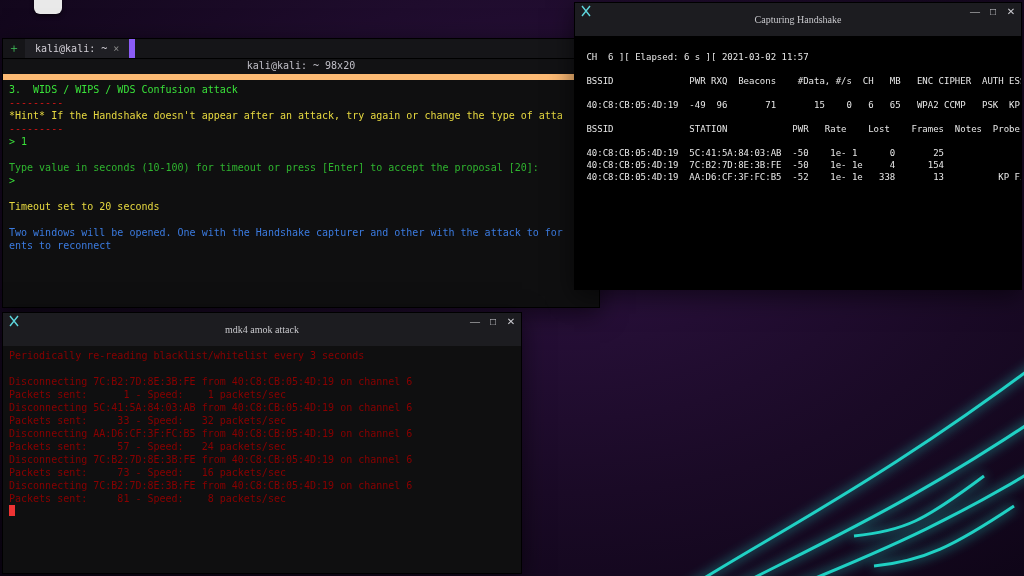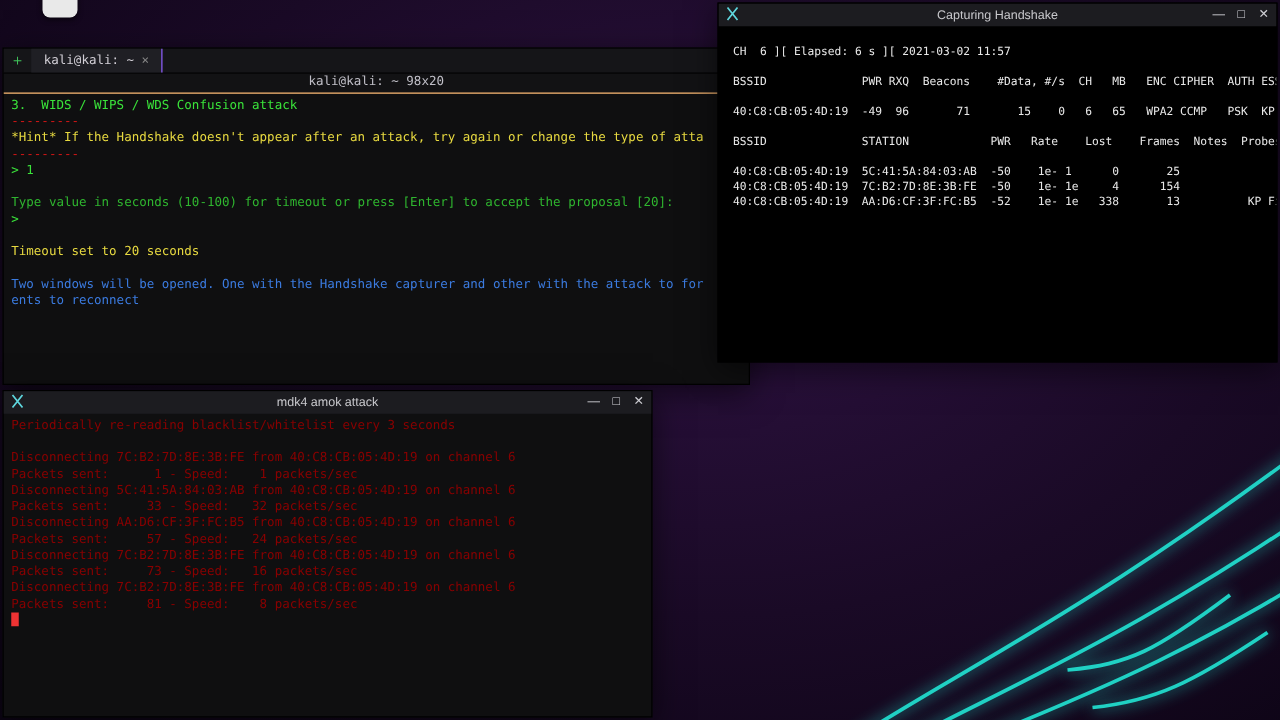--- a/index.html
+++ b/index.html
@@ -34,23 +34,23 @@
   }
   .swoosh svg{width:100%;height:100%}
 
   
   .win{
     position:absolute; background:var(--term-bg); border:1px solid #000;
     box-shadow:0 6px 24px rgba(0,0,0,.55);
     display:flex; flex-direction:column;
   }
   .titlebar{
-    height:18px; background:var(--titlebar); color:#c8c8cc;
+    height:33px; background:var(--titlebar); color:#c8c8cc;
     display:flex; align-items:center; justify-content:center;
-    font-family:Liberation Sans, sans-serif; font-size:10px;
+    font-family:Liberation Serif, serif; font-size:10px;
     position:relative; user-select:none;
   }
   .titlebar .logo{
     position:absolute; left:4px; top:1px; width:14px; height:14px;
     color:#5ed6dd;
   }
   .titlebar .controls{
     position:absolute; right:4px; top:0; height:18px;
     display:flex; gap:6px; align-items:center;
   }
@@ -61,30 +61,30 @@
   .term-body{
     flex:1; padding:3px 6px; color:var(--white);
     white-space:pre; overflow:hidden; line-height:13px;
   }
   .tab-strip{
     height:20px; background:#151518; border-bottom:1px solid #000;
     display:flex; align-items:stretch;
   }
   .tab-strip .tab{
     background:#1f1f24; color:#d2cfd6; font-size:10px; padding:0 10px;
-    display:flex;align-items:center;gap:6px; border-right:1px solid #8b5cf6;
+    display:flex;align-items:center;gap:6px; border-right:6px solid #8b5cf6;
   }
   .tab .x{color:#888}
   .tab-strip .newtab{
     width:22px; display:flex;align-items:center;justify-content:center;
     color:#40c25a;font-size:12px;cursor:pointer;
   }
   .subtitle{
     text-align:center; color:#c0bfc7; font-size:10px; padding:1px 0 3px;
-    background:#121214; border-bottom:1px solid #fdba74;
+    background:#121214; border-bottom:6px solid #fdba74;
   }
 
   
   .r{color:var(--red)} .g{color:var(--green)} .gd{color:var(--green-dim)}
   .y{color:var(--yellow)} .w{color:var(--white)} .b{color:var(--blue)}
   .darkred{color:#8a0000}
 
   .cursor{
     display:inline-block; width:6px; height:11px; background:#e33;
     vertical-align:-1px;

